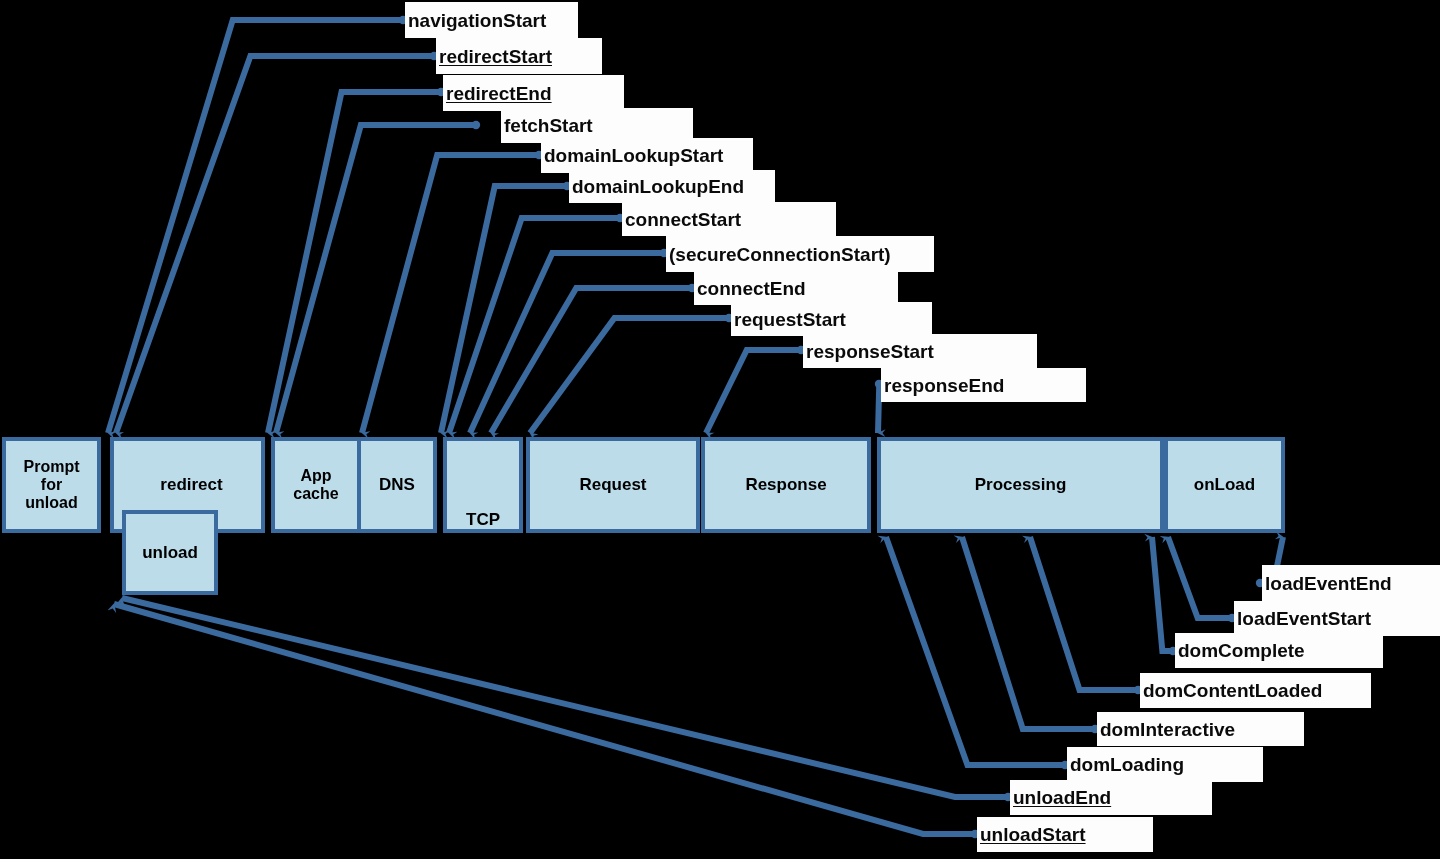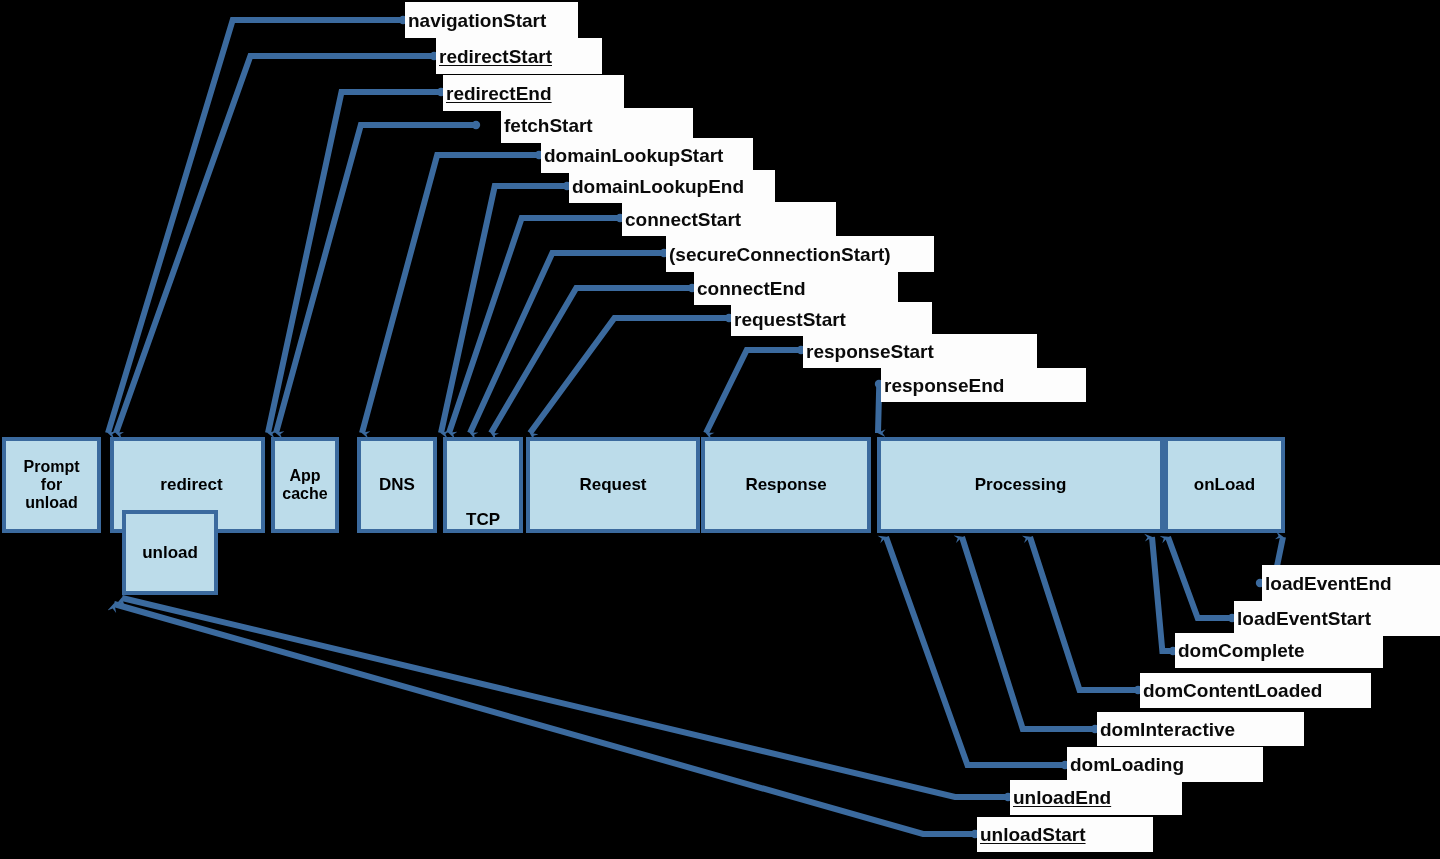--- a/index.html
+++ b/index.html
@@ -102,21 +102,21 @@
       </g>
   </svg>
 
   <div id="phase-layer">
       <div class="phase small" style="left: 2px; top: 437px; width: 99px; height: 96px;">
         <div>Prompt<br>for<br>unload</div>
       </div>
       <div class="phase" style="left: 110px; top: 437px; width: 155px; height: 96px; padding-left: 8px;">
         <div>redirect</div>
       </div>
-      <div class="phase small" style="left: 271px; top: 437px; width: 68px; height: 96px;">
+      <div class="phase small" style="left: 271px; top: 437px; width: 90px; height: 96px;">
         <div>App<br>cache</div>
       </div>
       <div class="phase" style="left: 357px; top: 437px; width: 80px; height: 96px;">
         <div>DNS</div>
       </div>
       <div class="phase" style="left: 443px; top: 437px; width: 80px; height: 96px; align-items: flex-end;">
         <div>TCP</div>
       </div>
       <div class="phase" style="left: 526px; top: 437px; width: 174px; height: 96px;">
         <div>Request</div>
@@ -182,21 +182,21 @@
       </div>
       <div class="chip" style="left: 1140px; top: 673px; width: 231px; height: 35px;">
         <span>domContentLoaded</span>
       </div>
       <div class="chip" style="left: 1097px; top: 712px; width: 207px; height: 34px;">
         <span>domInteractive</span>
       </div>
       <div class="chip" style="left: 1067px; top: 747px; width: 196px; height: 35px;">
         <span>domLoading</span>
       </div>
-      <div class="chip" style="left: 1010px; top: 780px; width: 172px; height: 35px;">
+      <div class="chip" style="left: 1010px; top: 780px; width: 202px; height: 35px;">
         <span class="u">unloadEnd</span>
       </div>
       <div class="chip" style="left: 977px; top: 817px; width: 176px; height: 35px;">
         <span class="u">unloadStart</span>
       </div>
     </div>
 
 </div>
 
 </body></html>

